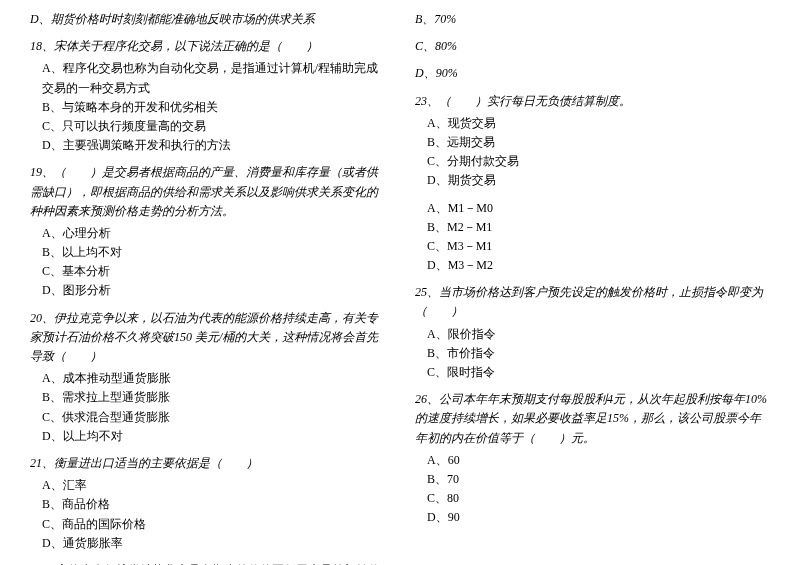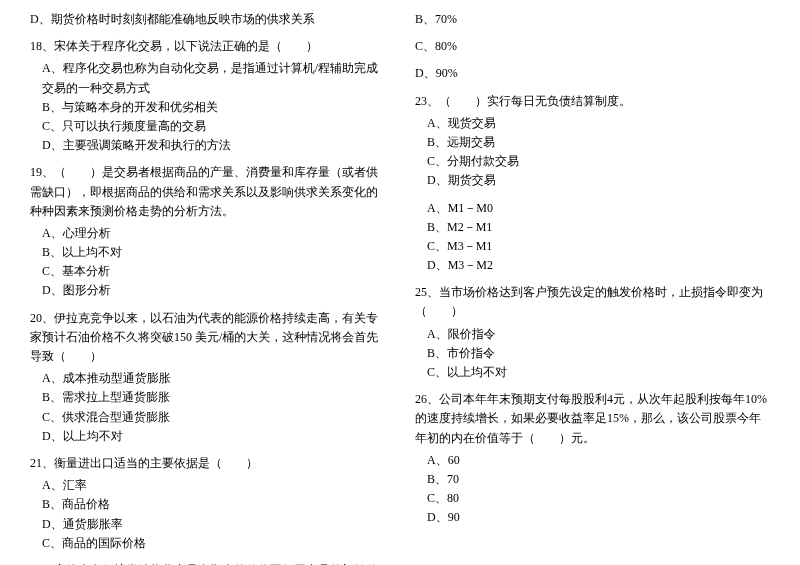--- a/index.html
+++ b/index.html
@@ -21,20 +21,21 @@
       grid-template-columns: 1fr 1fr;
       gap: 0 20px;
     }
     .question-block {
       margin-bottom: 8px;
       line-height: 1.6;
     }
     .question-text {
       margin-bottom: 3px;
       text-indent: 0;
+      font-style: italic;
     }
     .option {
       padding-left: 12px;
       line-height: 1.6;
     }
     .col-left {
       padding-right: 5px;
     }
     .col-right {
       padding-left: 5px;
@@ -71,22 +72,22 @@
       <div class="option">A、成本推动型通货膨胀</div>
       <div class="option">B、需求拉上型通货膨胀</div>
       <div class="option">C、供求混合型通货膨胀</div>
       <div class="option">D、以上均不对</div>
     </div>
 
     <div class="question-block">
       <div class="question-text">21、衡量进出口适当的主要依据是（　　）</div>
       <div class="option">A、汇率</div>
       <div class="option">B、商品价格</div>
+      <div class="option">C、商品的国际价格</div>
       <div class="option">D、通货膨胀率</div>
-      <div class="option">C、商品的国际价格</div>
     </div>
 
     <div class="question-block">
       <div class="question-text">22、宋体本金保护类结构化产品在期末的价值不低于产品的初始价值或者初始价值的某个比例，如初始价值的（　　）</div>
 
     </div>
 
   </div>
 
   <div class="col-right">
@@ -115,21 +116,21 @@
       <div class="option">A、M1－M0</div>
       <div class="option">B、M2－M1</div>
       <div class="option">C、M3－M1</div>
       <div class="option">D、M3－M2</div>
     </div>
 
     <div class="question-block">
       <div class="question-text">25、当市场价格达到客户预先设定的触发价格时，止损指令即变为（　　）</div>
       <div class="option">A、限价指令</div>
       <div class="option">B、市价指令</div>
-      <div class="option">C、以上均不对</div>
+      <div class="option">C、限时指令</div>
     </div>
 
     <div class="question-block">
       <div class="question-text">26、公司本年年末预期支付每股股利4元，从次年起股利按每年10%的速度持续增长，如果必要收益率足15%，那么，该公司股票今年年初的内在价值等于（　　）元。</div>
       <div class="option">A、60</div>
       <div class="option">B、70</div>
       <div class="option">C、80</div>
       <div class="option">D、90</div>
     </div>
 

